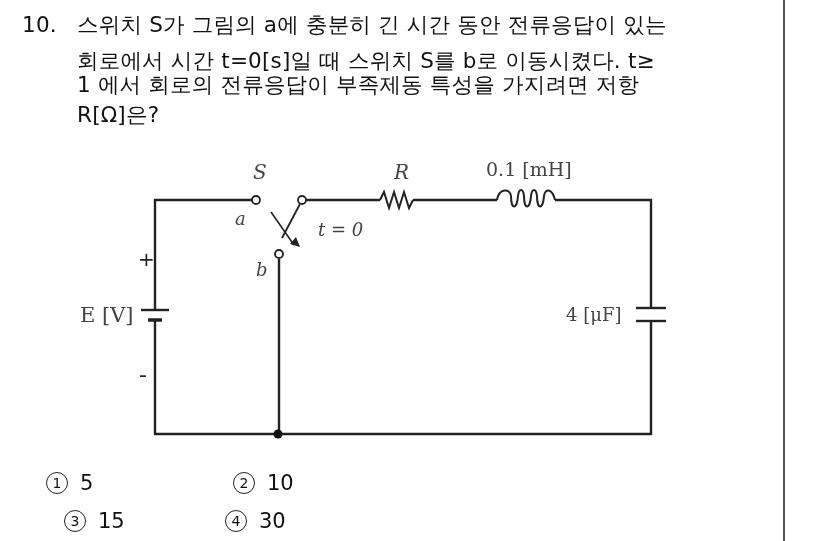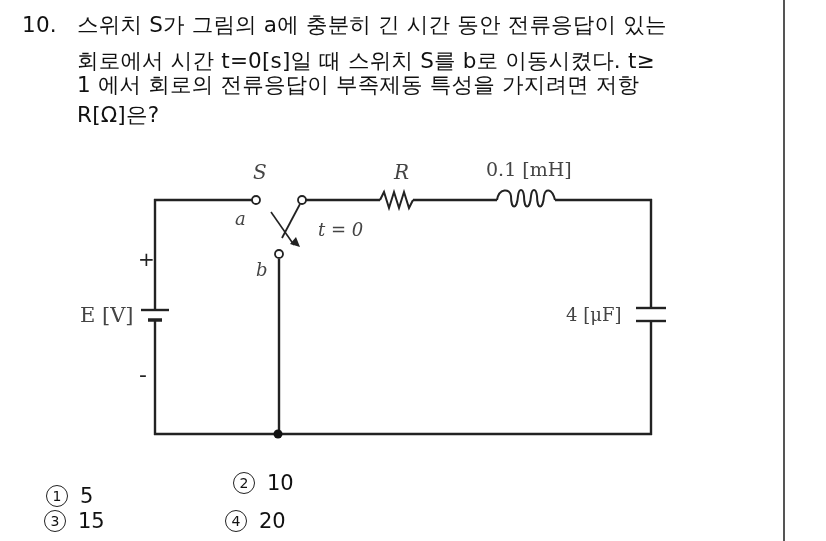--- a/index.html
+++ b/index.html
@@ -76,24 +76,24 @@
   <text class="lbl" x="256" y="276" font-size="18" font-style="italic">b</text>
   <text class="lbl" x="318" y="236" font-size="18" font-style="italic">t = 0</text>
   <text class="lbl" x="394" y="179" font-size="20" font-style="italic">R</text>
   <text class="lbl" x="486" y="176" font-size="19">0.1 [mH]</text>
   <text class="lbl" x="566" y="321" font-size="18">4 [μF]</text>
   <text class="lbl" x="80" y="322" font-size="21">E [V]</text>
   <text x="138" y="266" font-size="20" fill="#222" font-family="DejaVu Sans, sans-serif">+</text>
   <text x="139" y="382" font-size="22" fill="#222" font-family="DejaVu Sans, sans-serif">-</text>
 </svg>
 
-<div class="opt" style="left:46px;top:484px">
+<div class="opt" style="left:46px;top:471px">
   <span class="mk">1</span><span>5</span>
 </div>
 <div class="opt" style="left:233px;top:471px">
   <span class="mk">2</span><span>10</span>
 </div>
-<div class="opt" style="left:44px;top:509px">
+<div class="opt" style="left:64px;top:509px">
   <span class="mk">3</span><span>15</span>
 </div>
 <div class="opt" style="left:225px;top:509px">
-  <span class="mk">4</span><span>20</span>
+  <span class="mk">4</span><span>30</span>
 </div>
 
 </body></html>

